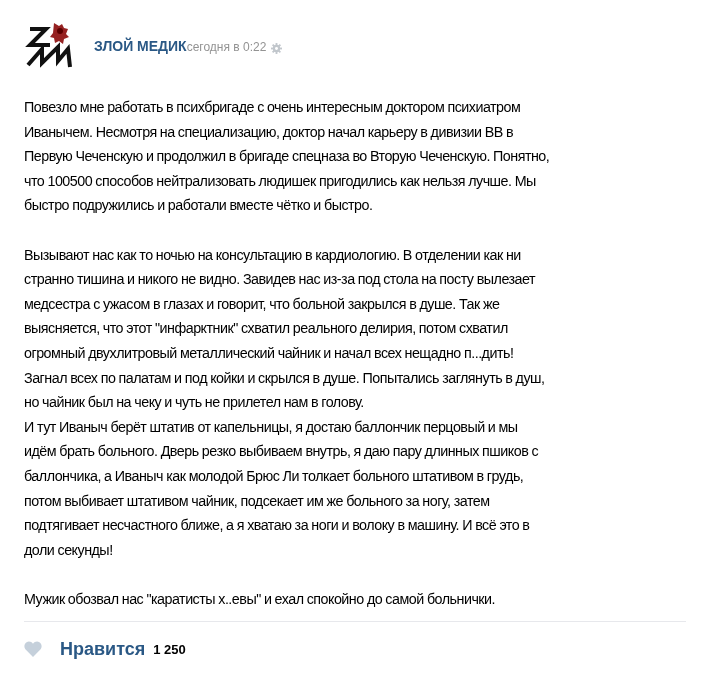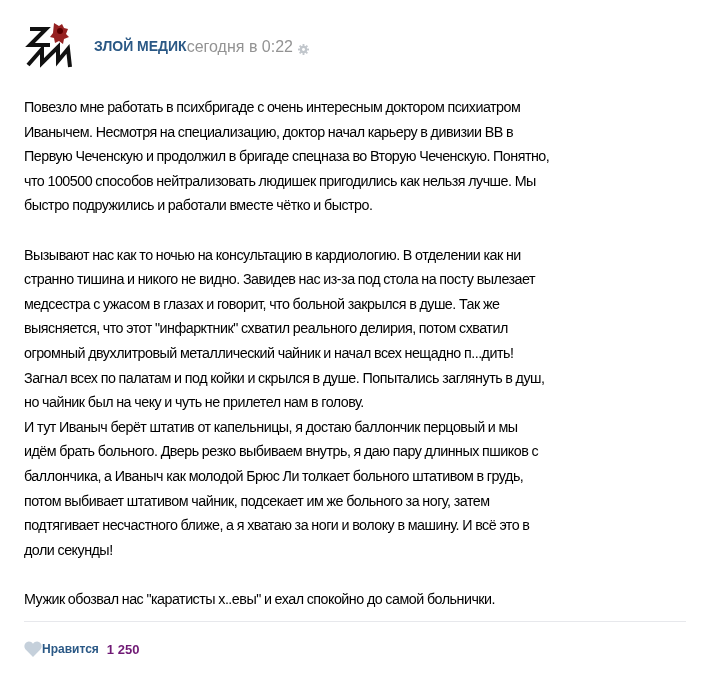--- a/index.html
+++ b/index.html
@@ -3,32 +3,32 @@
 <meta charset="utf-8">
 <style>
   html, body { margin: 0; padding: 0; background: #ffffff; }
   body { width: 711px; height: 675px; position: relative; overflow: hidden;
          font-family: "Liberation Sans", sans-serif; color: #000000; }
   .post { position: absolute; left: 0; top: 0; width: 711px; height: 675px; }
   .header { position: absolute; left: 24px; top: 17px; height: 56px; display: flex; align-items: center; }
   .avatar { width: 52px; height: 52px; position: relative; }
   .author { margin-left: 18px; display: flex; }
   .author-name { color: #2a5885; font-weight: bold; font-size: 14px; line-height: 18px; margin-top: 2px; }
-  .meta { color: #939393; font-size: 16px; line-height: 18px; margin-top: 3px; display: flex; align-items: center; }
+  .meta { color: #939393; font-size: 12px; line-height: 18px; margin-top: 3px; display: flex; align-items: center; }
   .gear { margin-left: 5px; width: 11px; height: 11px; display: inline-block; }
   .text { position: absolute; left: 24px; top: 95px; width: 670px;
           font-size: 15.4px; line-height: 24.6px; letter-spacing: -0.55px; word-spacing: -0.3px;
           white-space: nowrap; color: #000; transform: scaleX(0.93); transform-origin: left top; }
   .line { display: block; height: 24.6px; }
   .divider { position: absolute; left: 24px; top: 621px; width: 662px; height: 1px; background: #e7e8ec; }
   .footer { position: absolute; left: 24px; top: 638px; height: 22px; display: flex; align-items: center; }
   .like-btn { display: flex; align-items: center; cursor: pointer; }
   .heart { width: 18px; height: 16px; }
-  .like-label { color: #2a5885; font-weight: bold; font-size: 12px; margin-left: 0; }
-  .like-count { color: #701a75; font-weight: bold; font-size: 13px; margin-left: 8px; }
+  .like-label { color: #2a5885; font-weight: bold; font-size: 18px; margin-left: 18px; }
+  .like-count { color: #000000; font-weight: bold; font-size: 13px; margin-left: 8px; }
 </style>
 </head>
 <body>
 
 <div class="post">
   <div class="header">
     <div class="avatar">
       <svg width="52" height="52" viewBox="0 0 52 52">
         <path d="M30 4 l5 3 l3 -2 l2 4 l4 1 l-2 5 l3 3 l-5 2 l-1 5 l-4 -3 l-4 2 l-1 -5 l-4 -1 l3 -4 z" fill="#8b0a0a" opacity="0.9"></path>
         <circle cx="36" cy="12" r="3" fill="#5a0000"></circle>

